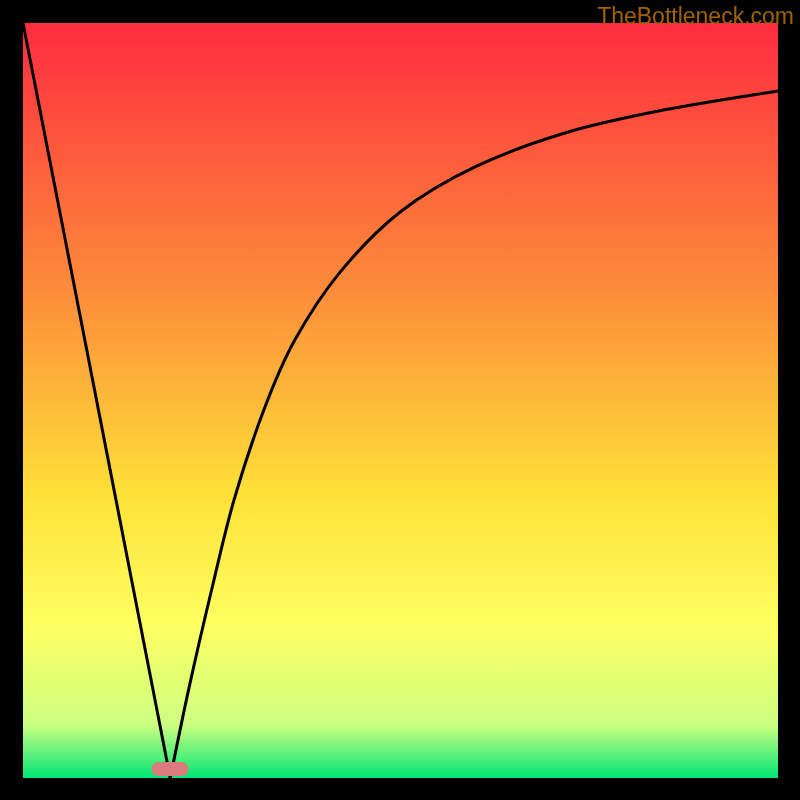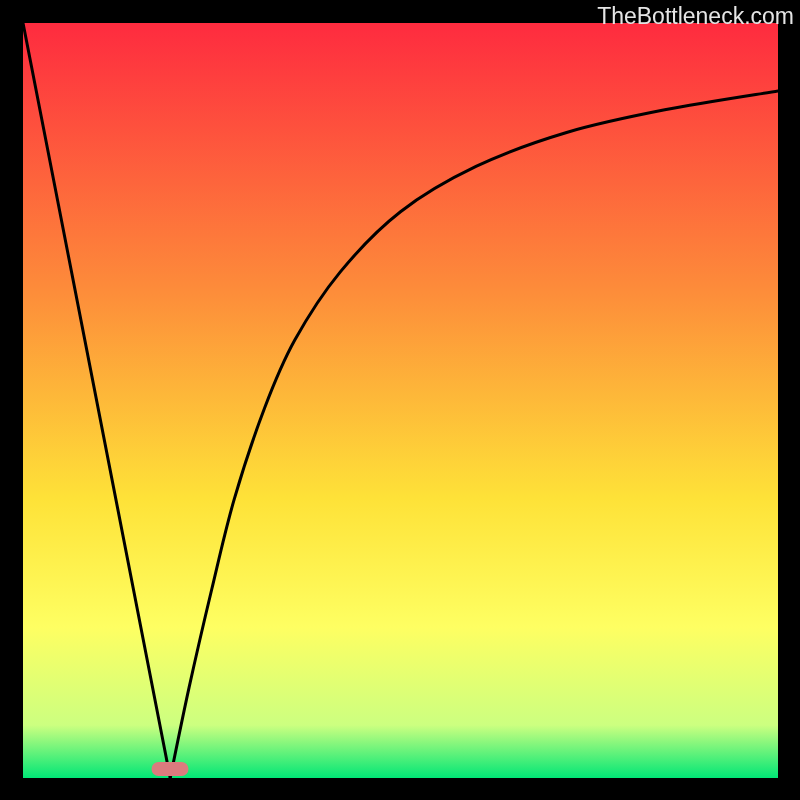--- a/index.html
+++ b/index.html
@@ -25,21 +25,21 @@
     height: 755px;
     overflow: hidden;
   }
   .plot svg {
     display: block;
   }
   .watermark {
     position: absolute;
     top: 3px;
     right: 6px;
-    color: #e5e5e5;
+    color: #a16207;
     font-size: 23px;
     font-weight: 500;
     letter-spacing: 0px;
     user-select: none;
   }
   .marker {
     position: absolute;
     width: 37px;
     height: 14px;
     border-radius: 7px;

